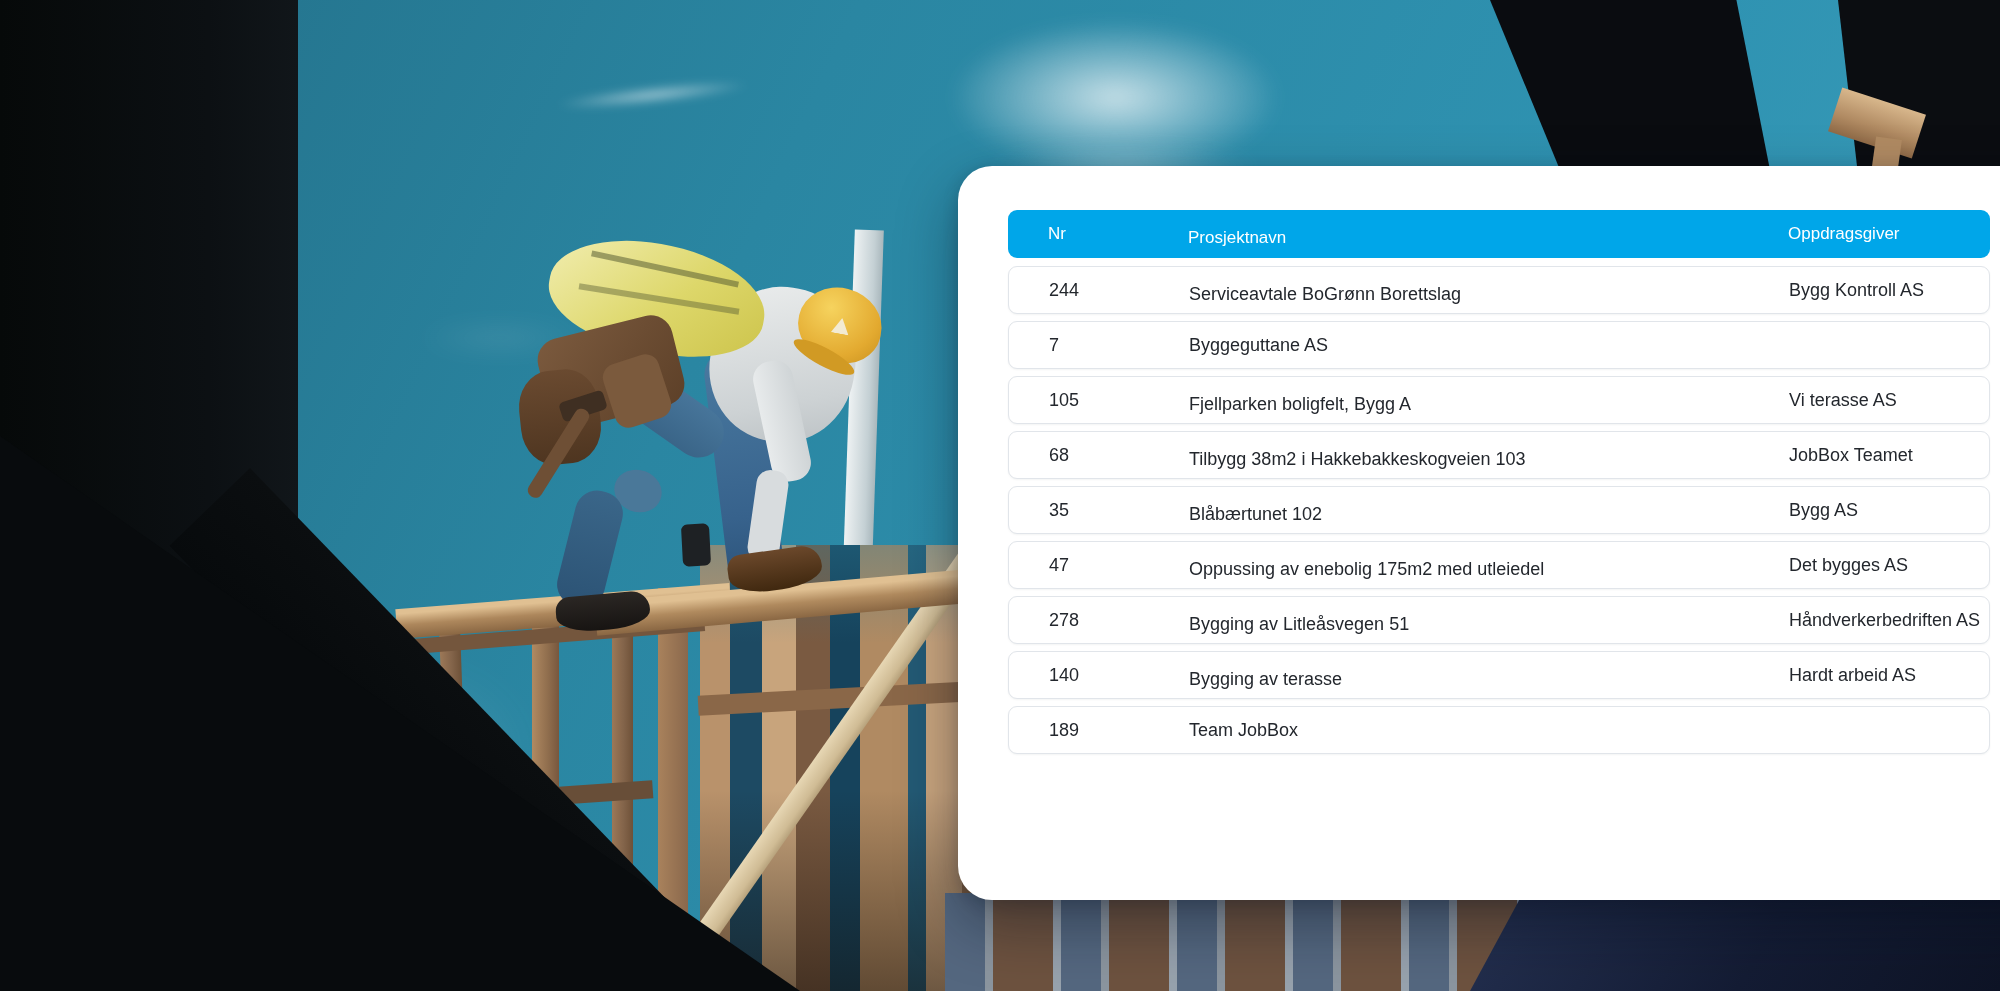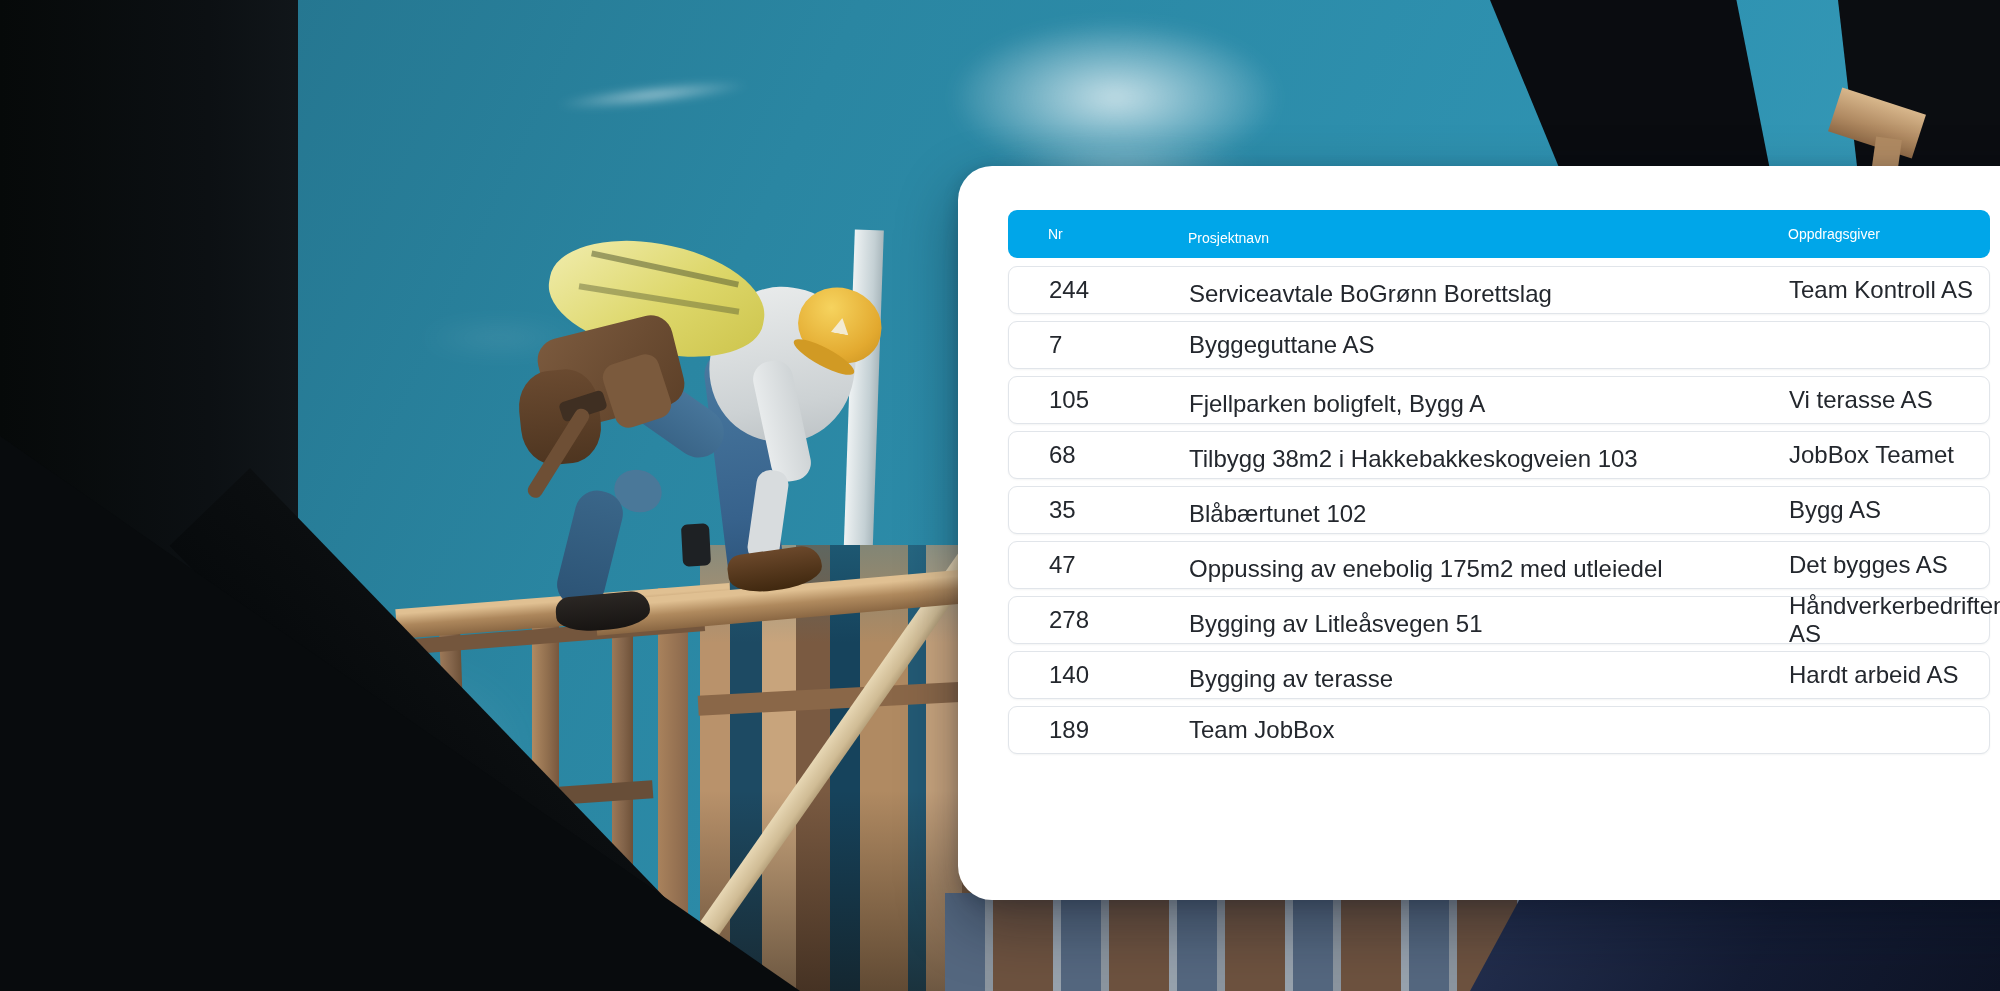--- a/index.html
+++ b/index.html
@@ -110,22 +110,22 @@
   .boot-l  { left:36px; top:362px; width:94px; height:36px; border-radius:14px 18px 45% 45%; transform:rotate(-5deg);
              background:linear-gradient(180deg,#2b2724,#171412); }
   .boot-r  { left:208px; top:318px; width:94px; height:40px; border-radius:14px 20px 45% 45%; transform:rotate(-8deg);
              background:linear-gradient(180deg,#6b482b,#40280f); }
 
   
   .card { position:absolute; left:958px; top:166px; right:-80px; height:734px;
           background:#ffffff; border-radius:34px;
           box-shadow:0 25px 60px rgba(8,15,30,.40), 0 4px 16px rgba(8,15,30,.18);
           padding:44px 90px 36px 50px; }
-  .trow { display:flex; align-items:center; height:48px; font-size:24px; color:#23272d; }
-  .thead { background:#00A6E9; border-radius:9px; color:#ffffff; font-size:14px; }
+  .trow { display:flex; align-items:center; height:48px; font-size:18px; color:#23272d; }
+  .thead { background:#00A6E9; border-radius:9px; color:#ffffff; font-size:17px; }
   .tbody .trow { background:#ffffff; border:1px solid #e1e5ea; border-radius:9px; margin-top:7px;
                  box-shadow:0 1px 2px rgba(20,30,45,.05); }
   .tbody .trow:first-child { margin-top:8px; }
   .c-nr   { width:180px; padding-left:40px; flex:0 0 auto; }
   .c-name { width:600px; flex:0 0 auto;margin-top:8px; }
   .c-client { flex:1 1 auto; }
 </style>
 </head>
 <body>
 
@@ -199,21 +199,21 @@
   <div class="card">
     <div class="trow thead">
       <div class="c-nr">Nr</div>
       <div class="c-name">Prosjektnavn</div>
       <div class="c-client">Oppdragsgiver</div>
     </div>
     <div class="tbody">
     <div class="trow">
       <div class="c-nr">244</div>
       <div class="c-name">Serviceavtale BoGrønn Borettslag</div>
-      <div class="c-client">Team Kontroll AS</div>
+      <div class="c-client">Bygg Kontroll AS</div>
     </div>
 
     <div class="trow">
       <div class="c-nr">7</div>
       <div class="c-client">Byggeguttane AS</div>
     </div>
 
     <div class="trow">
       <div class="c-nr">105</div>
       <div class="c-name">Fjellparken boligfelt, Bygg A</div>

